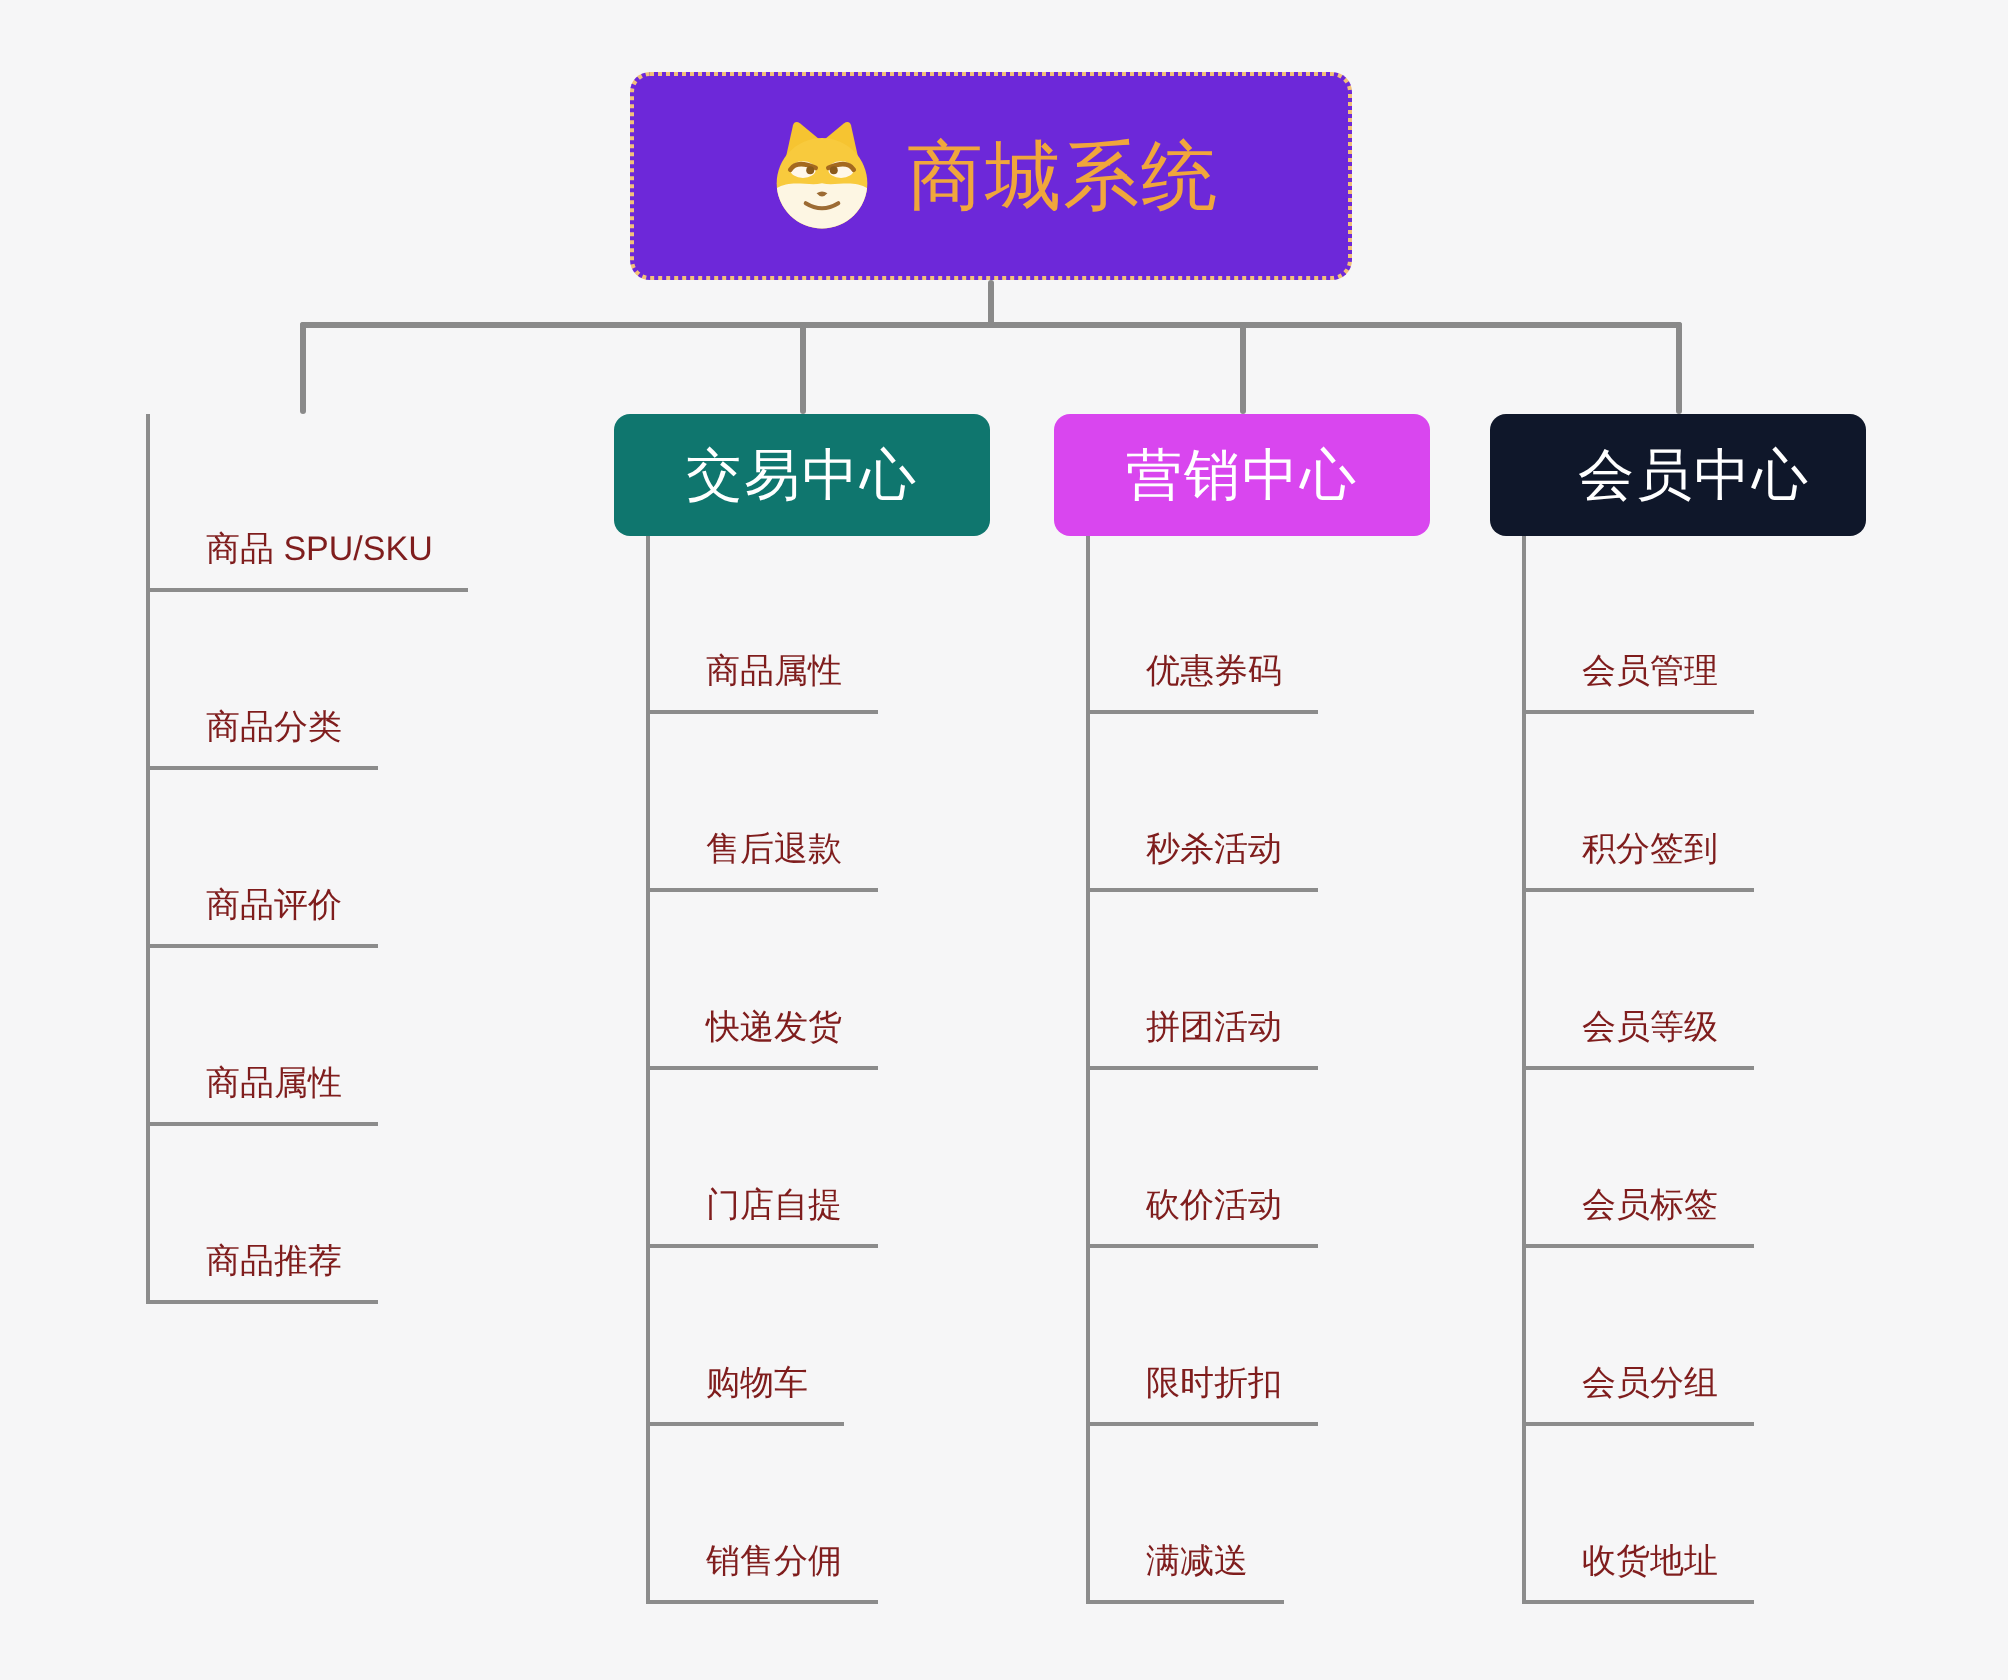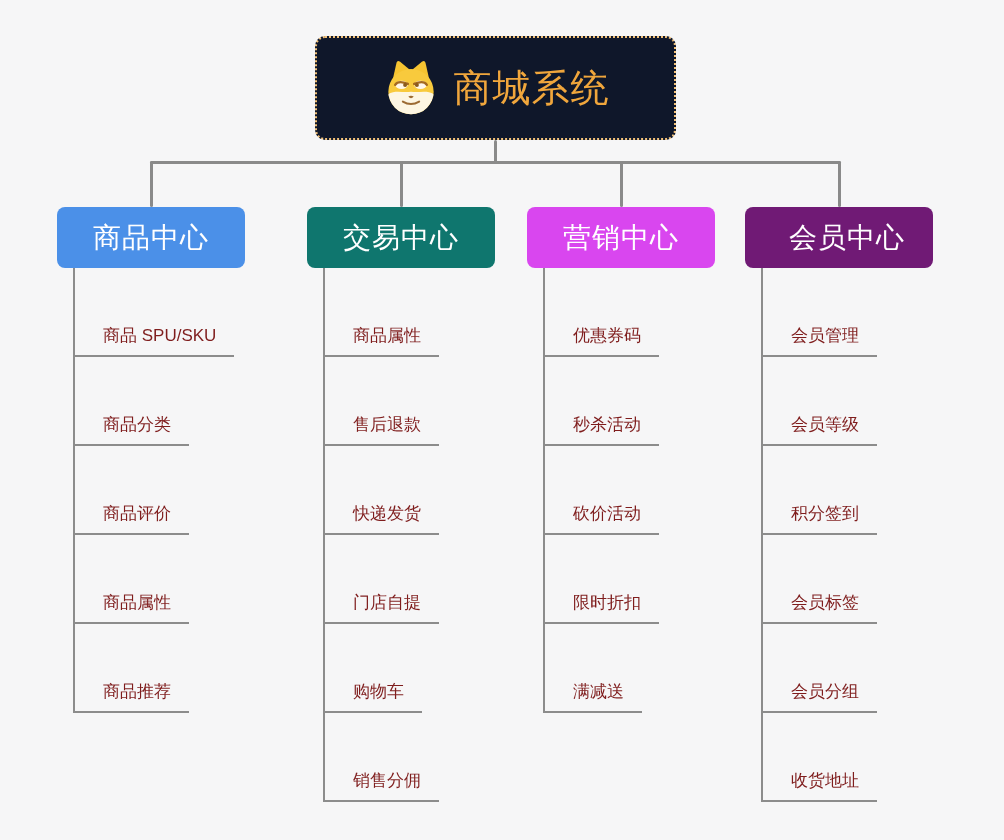--- a/index.html
+++ b/index.html
@@ -69,21 +69,21 @@
 
   <div id="connectors">
       <div class="conn" style="background: rgb(138, 138, 138); left: 493.5px; top: 140px; width: 3px; height: 24px;"></div>
       <div class="conn" style="background: rgb(138, 138, 138); left: 149.5px; top: 161px; width: 691px; height: 3px;"></div>
       <div class="conn" style="background: rgb(138, 138, 138); left: 149.5px; top: 161px; width: 3px; height: 46px;"></div>
       <div class="conn" style="background: rgb(138, 138, 138); left: 399.5px; top: 161px; width: 3px; height: 46px;"></div>
       <div class="conn" style="background: rgb(138, 138, 138); left: 619.5px; top: 161px; width: 3px; height: 46px;"></div>
       <div class="conn" style="background: rgb(138, 138, 138); left: 837.5px; top: 161px; width: 3px; height: 46px;"></div>
     </div>
 
-  <div class="root-node" style="border-color: rgb(242, 193, 121); background: #0f172a;">
+  <div class="root-node" style="border-color: rgb(242, 193, 121); background: #6d28d9;">
     <span class="root-icon">
       <svg viewBox="0 0 64 64" width="58" height="58" aria-hidden="true">
         <defs>
           <clipPath id="headClip">
               <circle cx="32" cy="36" r="25"></circle>
             </clipPath>
         </defs>
 
         <path d="M12 22 L16 4 Q17 1 20 3 L32 13 Z" fill="#f6c431"></path>
         <path d="M52 22 L48 4 Q47 1 44 3 L32 13 Z" fill="#f6c431"></path>
@@ -103,23 +103,20 @@
 
         <path d="M29 41.5 Q32 39.5 35 41.5 Q32 45 29 41.5 Z" fill="#9c6b33"></path>
         <path d="M23 47 Q32 52.5 41 47" fill="none" stroke="#9c6b33" stroke-width="2.2" stroke-linecap="round"></path>
       </svg>
     </span>
     <span class="root-title" style="color: rgb(240, 166, 60);">商城系统</span>
   </div>
 
   <div id="branches">
       <div class="branch" style="left: 57px;">
-        <div class="branch-box" style="background: rgb(75, 144, 232);">
-          <span>商品中心</span>
-        </div>
         <div class="children">
           <div class="child">
             <span class="child-label">商品 SPU/SKU</span>
           </div>
           <div class="child">
             <span class="child-label">商品分类</span>
           </div>
           <div class="child">
             <span class="child-label">商品评价</span>
           </div>
@@ -161,45 +158,48 @@
           <span>营销中心</span>
         </div>
         <div class="children">
           <div class="child">
             <span class="child-label">优惠券码</span>
           </div>
           <div class="child">
             <span class="child-label">秒杀活动</span>
           </div>
           <div class="child">
+            <span class="child-label">拼团活动</span>
+          </div>
+          <div class="child">
             <span class="child-label">砍价活动</span>
           </div>
           <div class="child">
             <span class="child-label">限时折扣</span>
           </div>
           <div class="child">
             <span class="child-label">满减送</span>
           </div>
         </div>
       </div>
       <div class="branch" style="left: 745px;">
-        <div class="branch-box" style="background: #701a75; padding-left: 16px;">
+        <div class="branch-box" style="background: #0f172a; padding-left: 16px;">
           <span>会员中心</span>
         </div>
         <div class="children">
           <div class="child">
             <span class="child-label">会员管理</span>
           </div>
           <div class="child">
+            <span class="child-label">积分签到</span>
+          </div>
+          <div class="child">
             <span class="child-label">会员等级</span>
           </div>
           <div class="child">
-            <span class="child-label">积分签到</span>
-          </div>
-          <div class="child">
             <span class="child-label">会员标签</span>
           </div>
           <div class="child">
             <span class="child-label">会员分组</span>
           </div>
           <div class="child">
             <span class="child-label">收货地址</span>
           </div>
         </div>
       </div>

